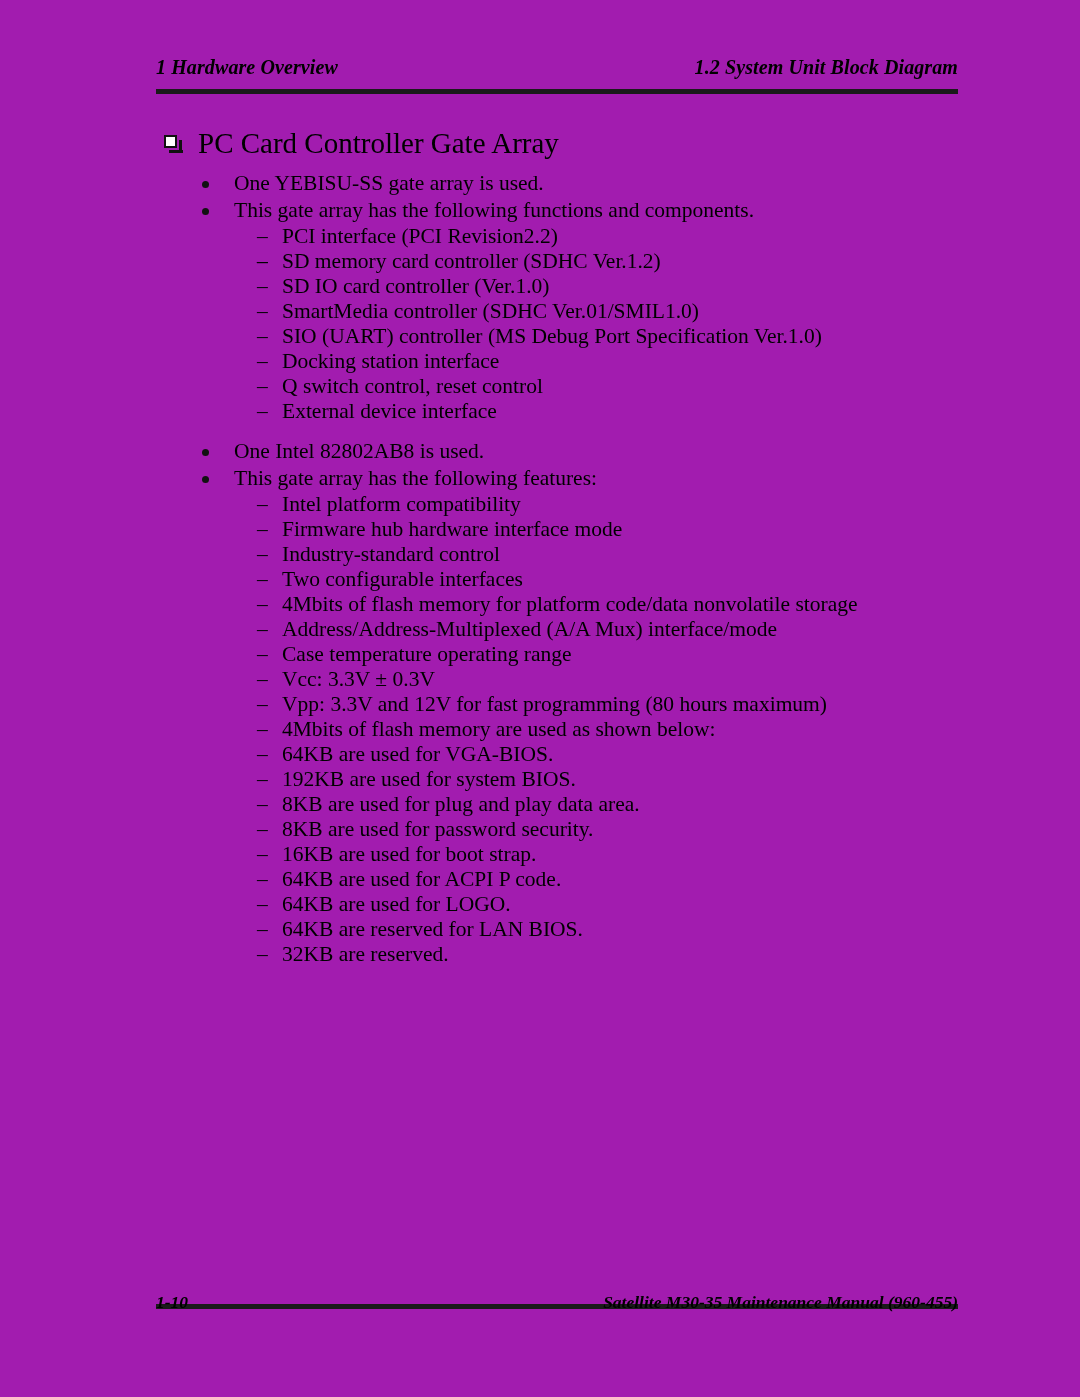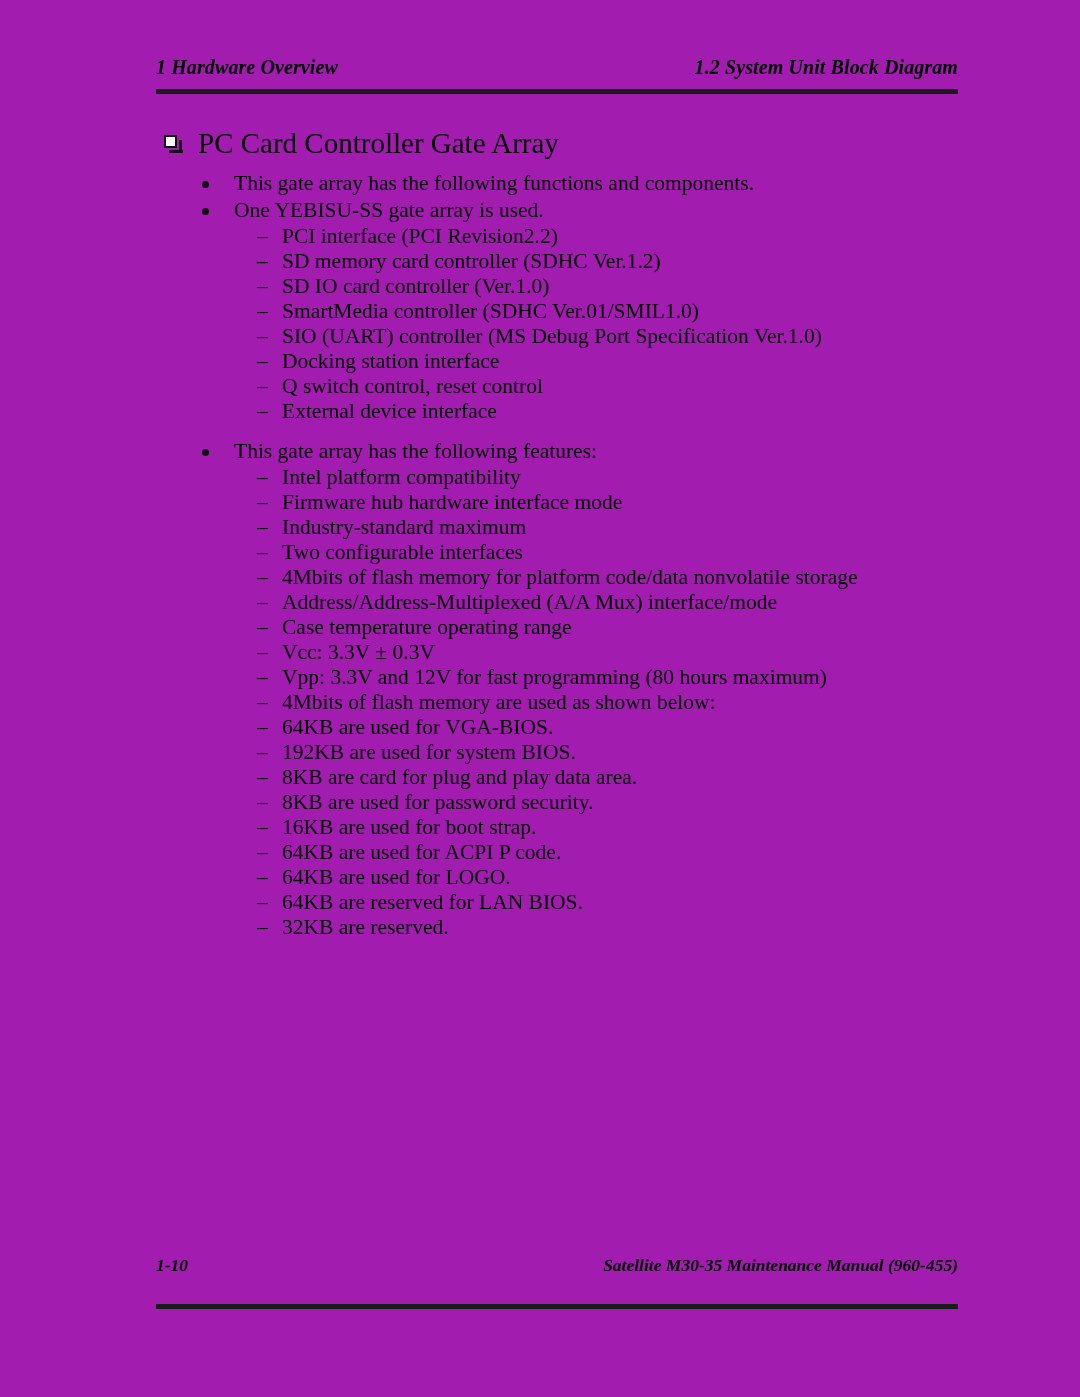--- a/index.html
+++ b/index.html
@@ -132,21 +132,21 @@
     left: 101px;
     top: 0;
     font-size: 21.5px;
     line-height: 25px;
   }
 
   
   .page-footer {
     position: absolute;
     left: 156px;
-    top: 1255px;
+    top: 1292px;
     width: 802px;
     display: flex;
     justify-content: space-between;
     align-items: baseline;
     font-weight: bold;
     font-style: italic;
     font-size: 17.5px;
     white-space: nowrap;
   }
   .page-footer .ftr-left { text-align: left; }
@@ -161,49 +161,50 @@
     <span class="hdr-left">1  Hardware Overview</span>
     <span class="hdr-right">1.2 System Unit Block Diagram</span>
   </div>
   <div class="rule rule-header"></div>
 
   <div class="content">
     <div id="sections-root">
         <div class="block">
           <div class="lvl1"><span class="marker-sq"></span><span>PC Card Controller Gate Array</span></div>
           <div class="lvl2-group">
+            <div class="lvl2"><span class="marker-dot"></span><span>One YEBISU-SS gate array is used.</span></div>
             <div class="lvl2"><span class="marker-dot"></span><span>This gate array has the following functions and components.</span></div>
-            <div class="lvl2"><span class="marker-dot"></span><span>One YEBISU-SS gate array is used.</span></div>
             <div class="lvl3"><span class="marker-dash">–</span><span>PCI interface (PCI Revision2.2)</span></div>
             <div class="lvl3"><span class="marker-dash">–</span></div>
             <div class="lvl3"><span class="marker-dash">–</span><span>SD memory card controller (SDHC Ver.1.2)</span></div>
             <div class="lvl3"><span class="marker-dash">–</span><span>SD IO card controller (Ver.1.0)</span></div>
             <div class="lvl3"><span class="marker-dash">–</span><span>SmartMedia controller (SDHC Ver.01/SMIL1.0)</span></div>
             <div class="lvl3"><span class="marker-dash">–</span><span>SIO (UART) controller (MS Debug Port Specification Ver.1.0)</span></div>
             <div class="lvl3"><span class="marker-dash">–</span><span>Docking station interface</span></div>
             <div class="lvl3"><span class="marker-dash">–</span><span>Q switch control, reset control</span></div>
             <div class="lvl3"><span class="marker-dash">–</span><span>External device interface</span></div>
           </div>
         </div>
         <div class="block">
           <div class="lvl2-group">
+            <div class="lvl2"><span class="marker-dot"></span><span>One Intel 82802AB8 is used.</span></div>
             <div class="lvl2"><span class="marker-dot"></span><span>This gate array has the following features:</span></div>
             <div class="lvl3"><span class="marker-dash">–</span><span>Intel platform compatibility</span></div>
             <div class="lvl3"><span class="marker-dash">–</span><span>Firmware hub hardware interface mode</span></div>
-            <div class="lvl3"><span class="marker-dash">–</span><span>Industry-standard maximum</span></div>
+            <div class="lvl3"><span class="marker-dash">–</span><span>Industry-standard control</span></div>
             <div class="lvl3"><span class="marker-dash">–</span><span>Two configurable interfaces</span></div>
             <div class="lvl3"><span class="marker-dash">–</span><span>4Mbits of flash memory for platform code/data nonvolatile storage</span></div>
             <div class="lvl3"><span class="marker-dash">–</span><span>Address/Address-Multiplexed (A/A Mux) interface/mode</span></div>
             <div class="lvl3"><span class="marker-dash">–</span><span>Case temperature operating range</span></div>
             <div class="lvl3"><span class="marker-dash">–</span><span>Vcc: 3.3V ± 0.3V</span></div>
             <div class="lvl3"><span class="marker-dash">–</span><span>Vpp: 3.3V and 12V for fast programming (80 hours maximum)</span></div>
             <div class="lvl3"><span class="marker-dash">–</span><span>4Mbits of flash memory are used as shown below:</span></div>
             <div class="lvl3"><span class="marker-dash">–</span><span>64KB are used for VGA-BIOS.</span></div>
             <div class="lvl3"><span class="marker-dash">–</span><span>192KB are used for system BIOS.</span></div>
-            <div class="lvl3"><span class="marker-dash">–</span><span>8KB are card for plug and play data area.</span></div>
+            <div class="lvl3"><span class="marker-dash">–</span><span>8KB are used for plug and play data area.</span></div>
             <div class="lvl3"><span class="marker-dash">–</span><span>8KB are used for password security.</span></div>
             <div class="lvl3"><span class="marker-dash">–</span><span>16KB are used for boot strap.</span></div>
             <div class="lvl3"><span class="marker-dash">–</span><span>64KB are used for ACPI P code.</span></div>
             <div class="lvl3"><span class="marker-dash">–</span><span>64KB are used for LOGO.</span></div>
             <div class="lvl3"><span class="marker-dash">–</span><span>64KB are reserved for LAN BIOS.</span></div>
             <div class="lvl3"><span class="marker-dash">–</span><span>32KB are reserved.</span></div>
           </div>
         </div>
       </div>
   </div>

